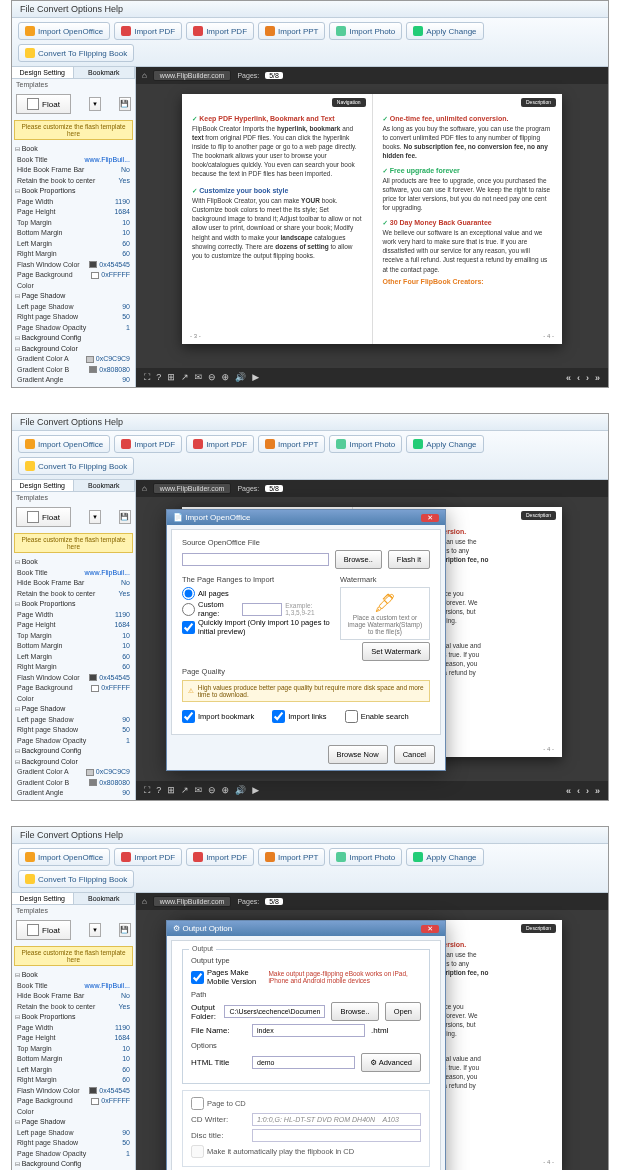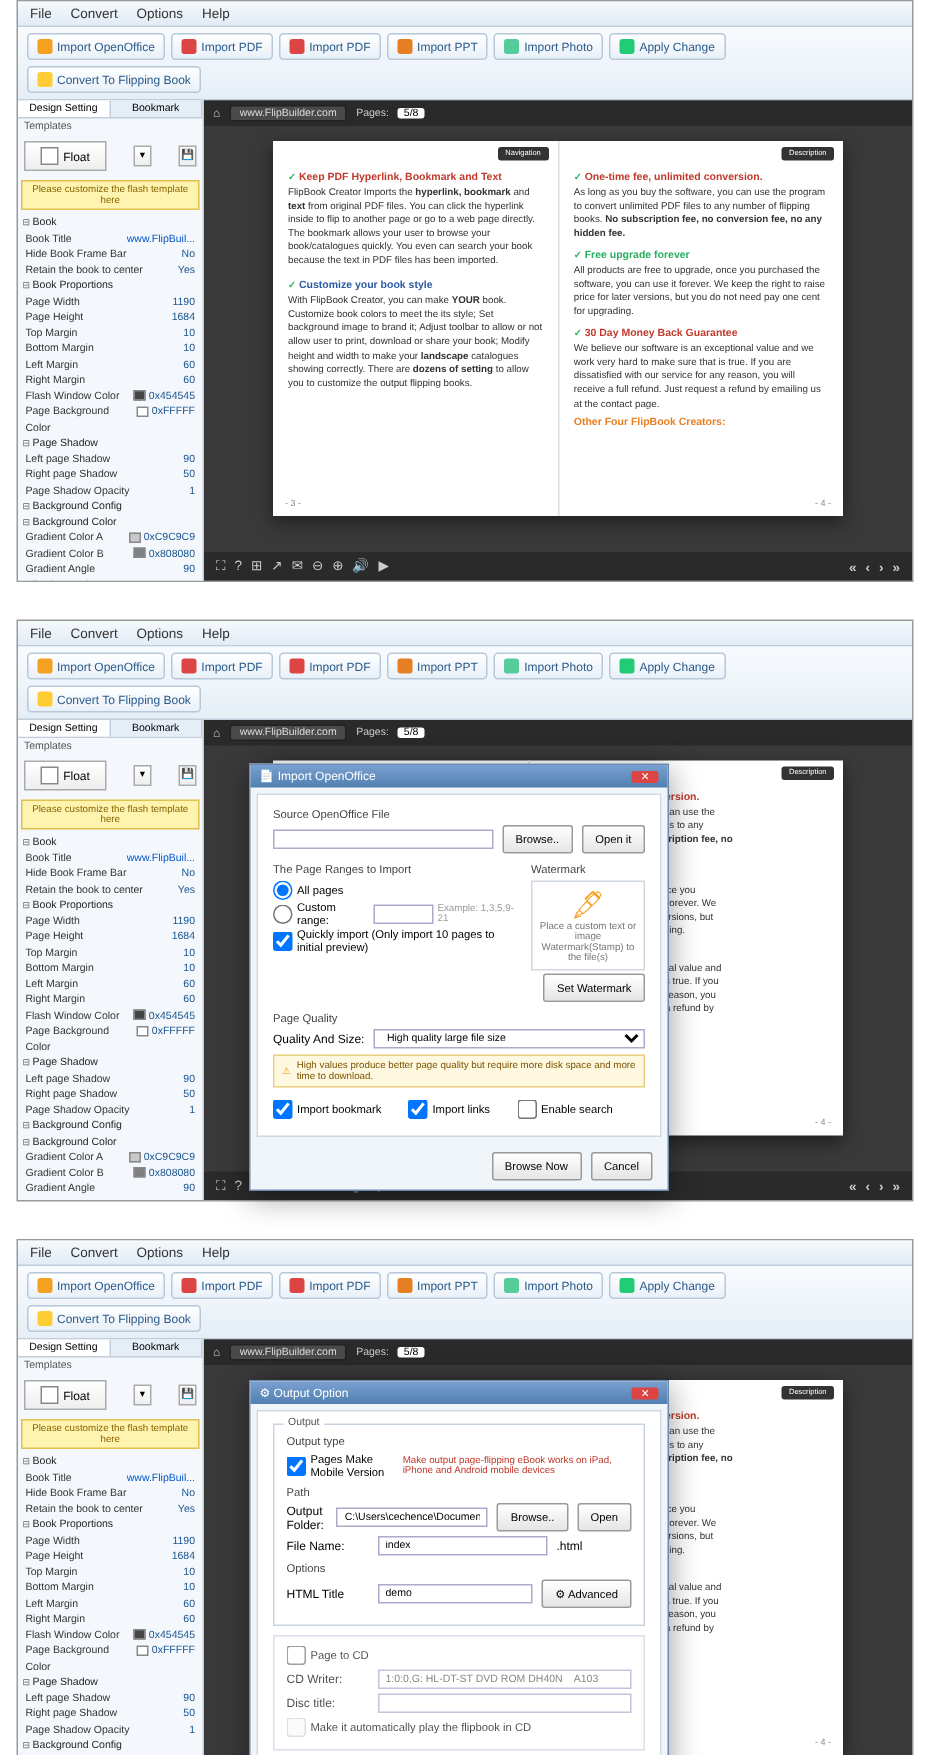--- a/index.html
+++ b/index.html
@@ -1,19 +1,19 @@
 <!DOCTYPE html>
 <html><head>
 <meta charset="utf-8">
 <style>
 * { margin: 0; padding: 0; box-sizing: border-box; font-family: Tahoma, Arial, sans-serif; }
 body { background: #fff; width: 620px; }
 .app-window { border: 1px solid #999; background: linear-gradient(#e8f0f8, #d8e5f0); margin-bottom: 25px; width: 598px; margin-left: auto; margin-right: auto; }
 .menubar { padding: 3px 8px; font-size: 9px; color: #333; background: linear-gradient(#f5f9fc, #e2ecf5); border-bottom: 1px solid #c0cedb; }
-.menubar span { margin-right: 10px; cursor: pointer; }
+.menubar span { cursor: pointer; }
 .toolbar { padding: 4px 6px; background: linear-gradient(#f8fbfe, #e5eef6); border-bottom: 1px solid #c0cedb; display: flex; gap: 4px; flex-wrap: wrap; }
 .tbtn { display: inline-flex; align-items: center; gap: 3px; padding: 3px 6px; font-size: 8px; border: 1px solid #b8c8d8; border-radius: 3px; background: linear-gradient(#fff, #e8f0f8); cursor: pointer; color: #2a5a8a; white-space: nowrap; }
 .tbtn .ic { width: 10px; height: 10px; border-radius: 2px; display: inline-block; }
 .ic-oo { background: #f4a020; }
 .ic-pdf { background: #d44; }
 .ic-ppt { background: #e67e22; }
 .ic-photo { background: #5c9; }
 .ic-apply { background: #2c7; border-radius: 50%; }
 .ic-convert { background: #fc3; }
 .main-area { display: flex; height: 320px; }
@@ -435,54 +435,50 @@
         <div class="dialog" style="left:30px;top:12px;width:280px">
           <div class="dlg-title">
             <span><span>📄 </span><span>Import OpenOffice</span></span>
             <span class="dlg-close">✕</span>
           </div>
           <div class="dlg-body">
             <div class="dlg-label">Source OpenOffice File</div>
             <div class="dlg-row">
               <input class="dlg-input" style="flex: 1 1 0%;">
               <span class="dlg-btn">Browse..</span>
-              <span class="dlg-btn">Open it</span>
+              <span class="dlg-btn">Flash it</span>
             </div>
             <div class="dlg-row" style="align-items:flex-start;margin-top:6px">
               <div style="flex:1">
                 <div class="dlg-label">The Page Ranges to Import</div>
                 <div class="dlg-radio">
                     <input type="radio" checked="" style=""> 
                     <span>All pages</span>
                   </div>
                 <div class="dlg-radio">
                     <input type="radio" style=""> 
                     <span>Custom range:</span> 
                     <input class="dlg-input" style="width: 40px;"> 
                     <span style="color:#999;font-size:6.5px">Example: 1,3,5,9-21</span>
                   </div>
                 <div class="dlg-check">
                     <input type="checkbox" checked="" style=""> 
                     <span>Quickly import (Only import 10 pages to initial preview)</span>
                   </div>
               </div>
-              <div style="width:76px">
+              <div style="width:90px">
                 <div class="dlg-label">Watermark</div>
                 <div class="watermark-box">
                   <div class="wm-ic">🖋</div>
                   <div>Place a custom text or image Watermark(Stamp) to the file(s)</div>
                 </div>
                 <div style="text-align:right;margin-top:2px"><span class="dlg-btn">Set Watermark</span></div>
               </div>
             </div>
             <div class="dlg-label" style="margin-top:6px">Page Quality</div>
-            <div class="dlg-row">
-              <span>Quality And Size:</span>
-              <select class="select" style="flex:1"><option>High quality large file size</option></select>
-            </div>
             <div class="warn-bar" style="margin-top:4px">
                 <span class="warn-ic">⚠</span>
                 <span>High values produce better page quality but require more disk space and more time to download.</span>
               </div>
             <div class="dlg-row" style="margin-top:8px;gap:18px">
               <label class="dlg-check">
                   <input type="checkbox" checked="" style=""> 
                   <span>Import bookmark</span>
                 </label>
               <label class="dlg-check">
@@ -710,21 +706,21 @@
                 <span class="dlg-btn">⚙ <span>Advanced</span></span>
               </div>
             </div>
             <div class="fieldset" style="opacity:0.7">
               <div class="dlg-check">
                   <input type="checkbox" style=""> 
                   <span>Page to CD</span>
                 </div>
               <div class="dlg-row">
                 <span style="width:55px">CD Writer:</span>
-                <input class="dlg-input" style="flex: 1 1 0%;" disabled="" value="1:0:0,G: HL-DT-ST DVD ROM DH40N    A103">
+                <input class="dlg-input" style="flex: 1 1 0%; font-style: italic;" disabled="" value="1:0:0,G: HL-DT-ST DVD ROM DH40N    A103">
               </div>
               <div class="dlg-row">
                 <span style="width:55px">Disc title:</span>
                 <input class="dlg-input" style="flex: 1 1 0%;" disabled="">
               </div>
               <div class="dlg-check">
                   <input type="checkbox" disabled="" style=""> 
                   <span>Make it automatically play the flipbook in CD</span>
                 </div>
             </div>

